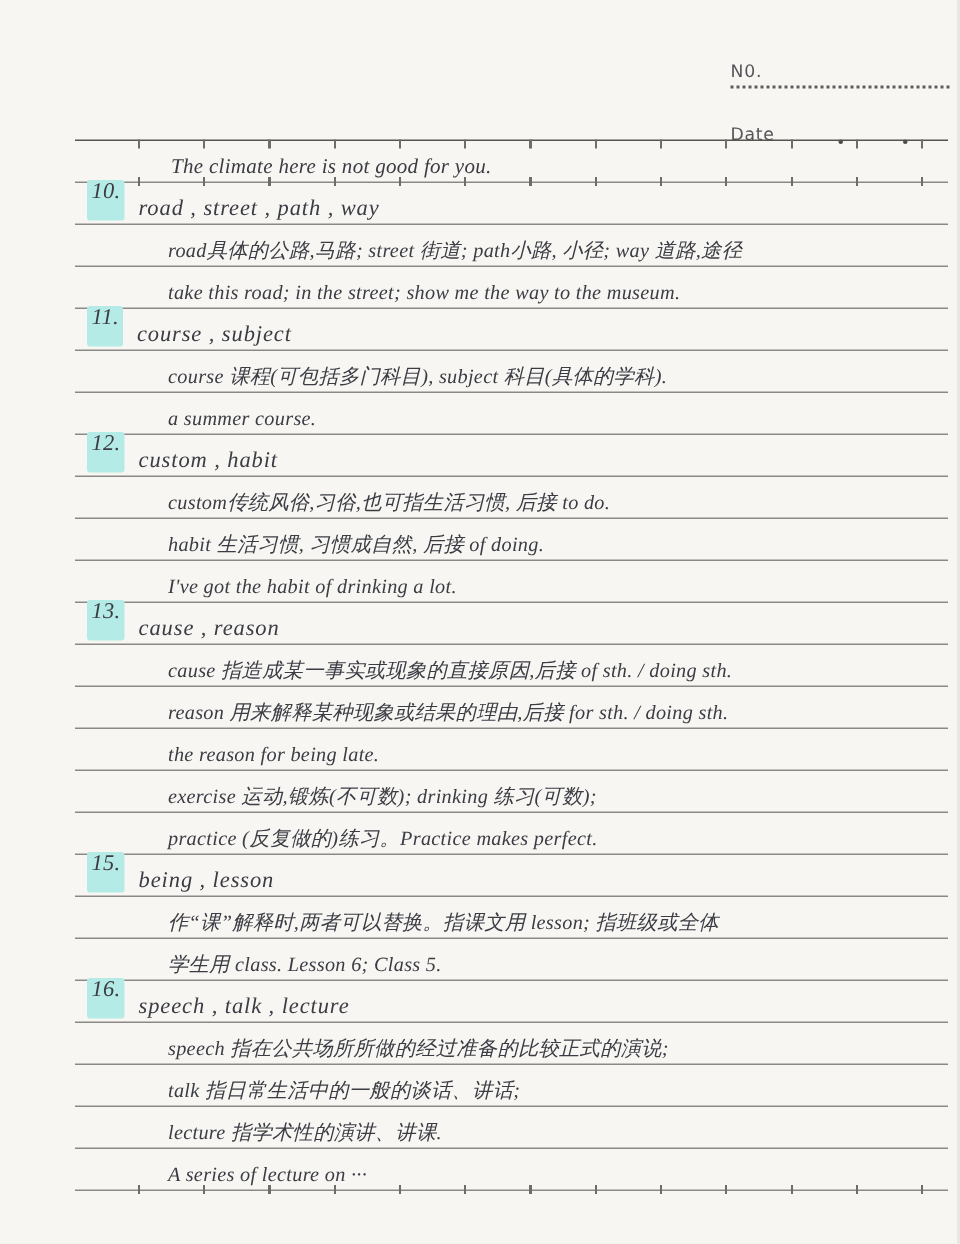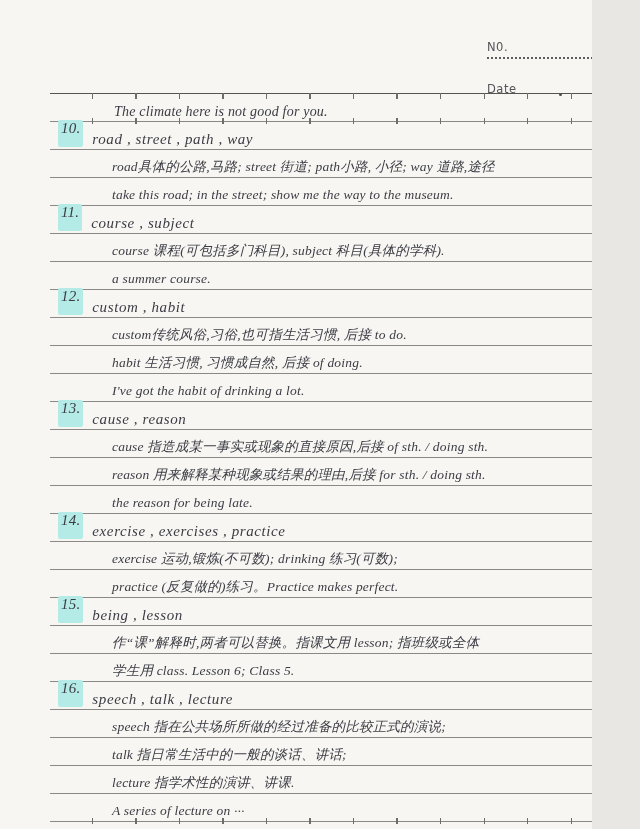--- a/index.html
+++ b/index.html
@@ -5,21 +5,21 @@
   :root{
     --paper:#f7f6f2;
     --ink:#3b3c44;
     --rule:#8b8985;
     --strong:#55544f;
     --highlight:#b5ebe6;
   }
   *{margin:0;padding:0;box-sizing:border-box;}
   body{background:#e8e7e3;font-family:"DejaVu Sans",sans-serif;}
   .page{
-    position:relative;width:592px;height:829px;background:var(--paper);
+    position:relative;width:638px;height:829px;background:var(--paper);
     overflow:hidden;color:var(--ink);
   }
   
   .header{position:absolute;top:40px;left:487px;width:146px;font-size:11.5px;color:#55555a;}
   .no-row{letter-spacing:.5px;padding-bottom:3px;border-bottom:2px dotted #5e5e60;}
   .date-row{margin-top:23px;display:flex;align-items:flex-end;}
   .date-label{letter-spacing:.5px;}
   .date-dot{width:3px;height:3px;border-radius:50%;background:#4b4b4e;display:inline-block;}
   .date-dot.d1{margin-left:42px;}
   .date-dot.d2{margin-left:40px;}
@@ -112,24 +112,20 @@
     <div class="row content">
       <span>cause 指造成某一事实或现象的直接原因,后接 of sth. / doing sth.</span>
     </div>
     <div class="row content">
       <span>reason 用来解释某种现象或结果的理由,后接 for sth. / doing sth.</span>
     </div>
     <div class="row content">
       <span>the reason for being late.</span>
     </div>
 
-    <div class="row heading">
-      <span class="num">14.</span>
-      <span class="title">exercise , exercises , practice</span>
-    </div>
     <div class="row content">
       <span>exercise 运动,锻炼(不可数); drinking 练习(可数);</span>
     </div>
     <div class="row content">
       <span>practice (反复做的)练习。Practice makes perfect.</span>
     </div>
 
     <div class="row heading">
       <span class="num">15.</span>
       <span class="title">being , lesson</span>

